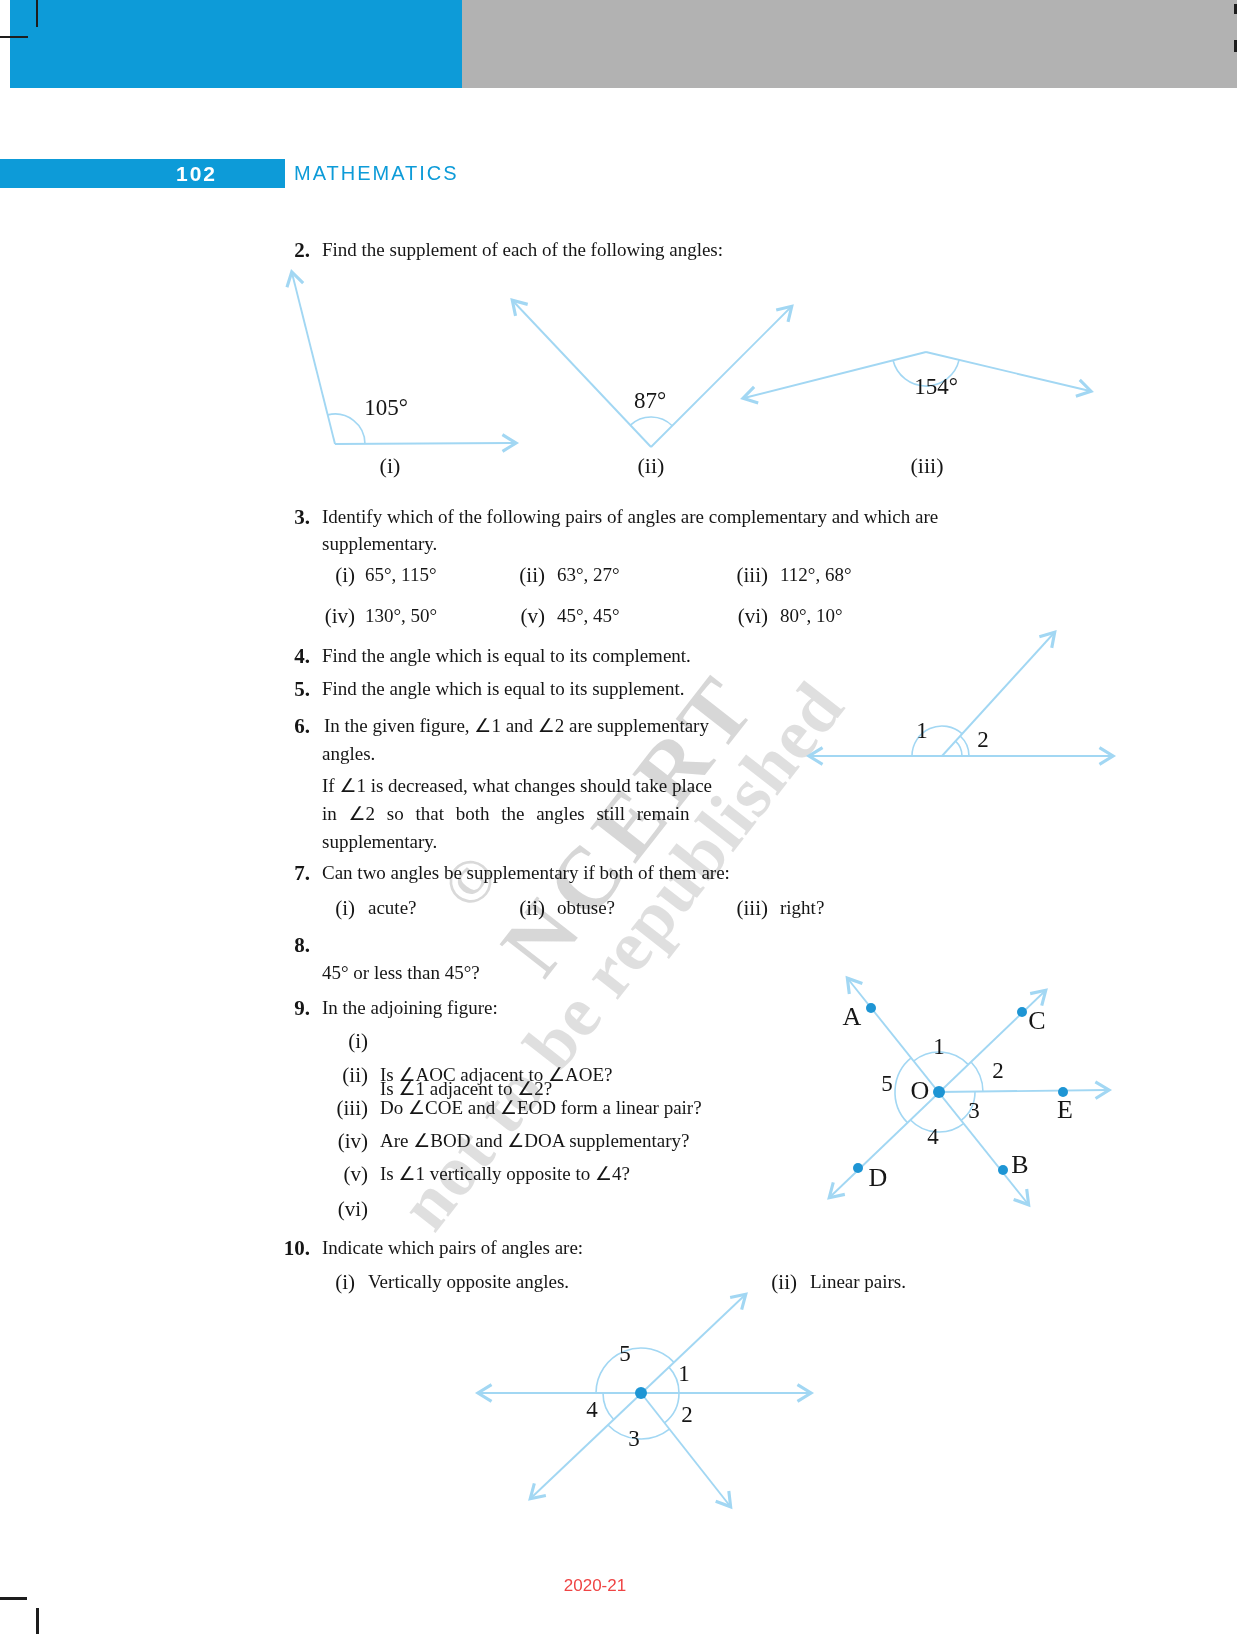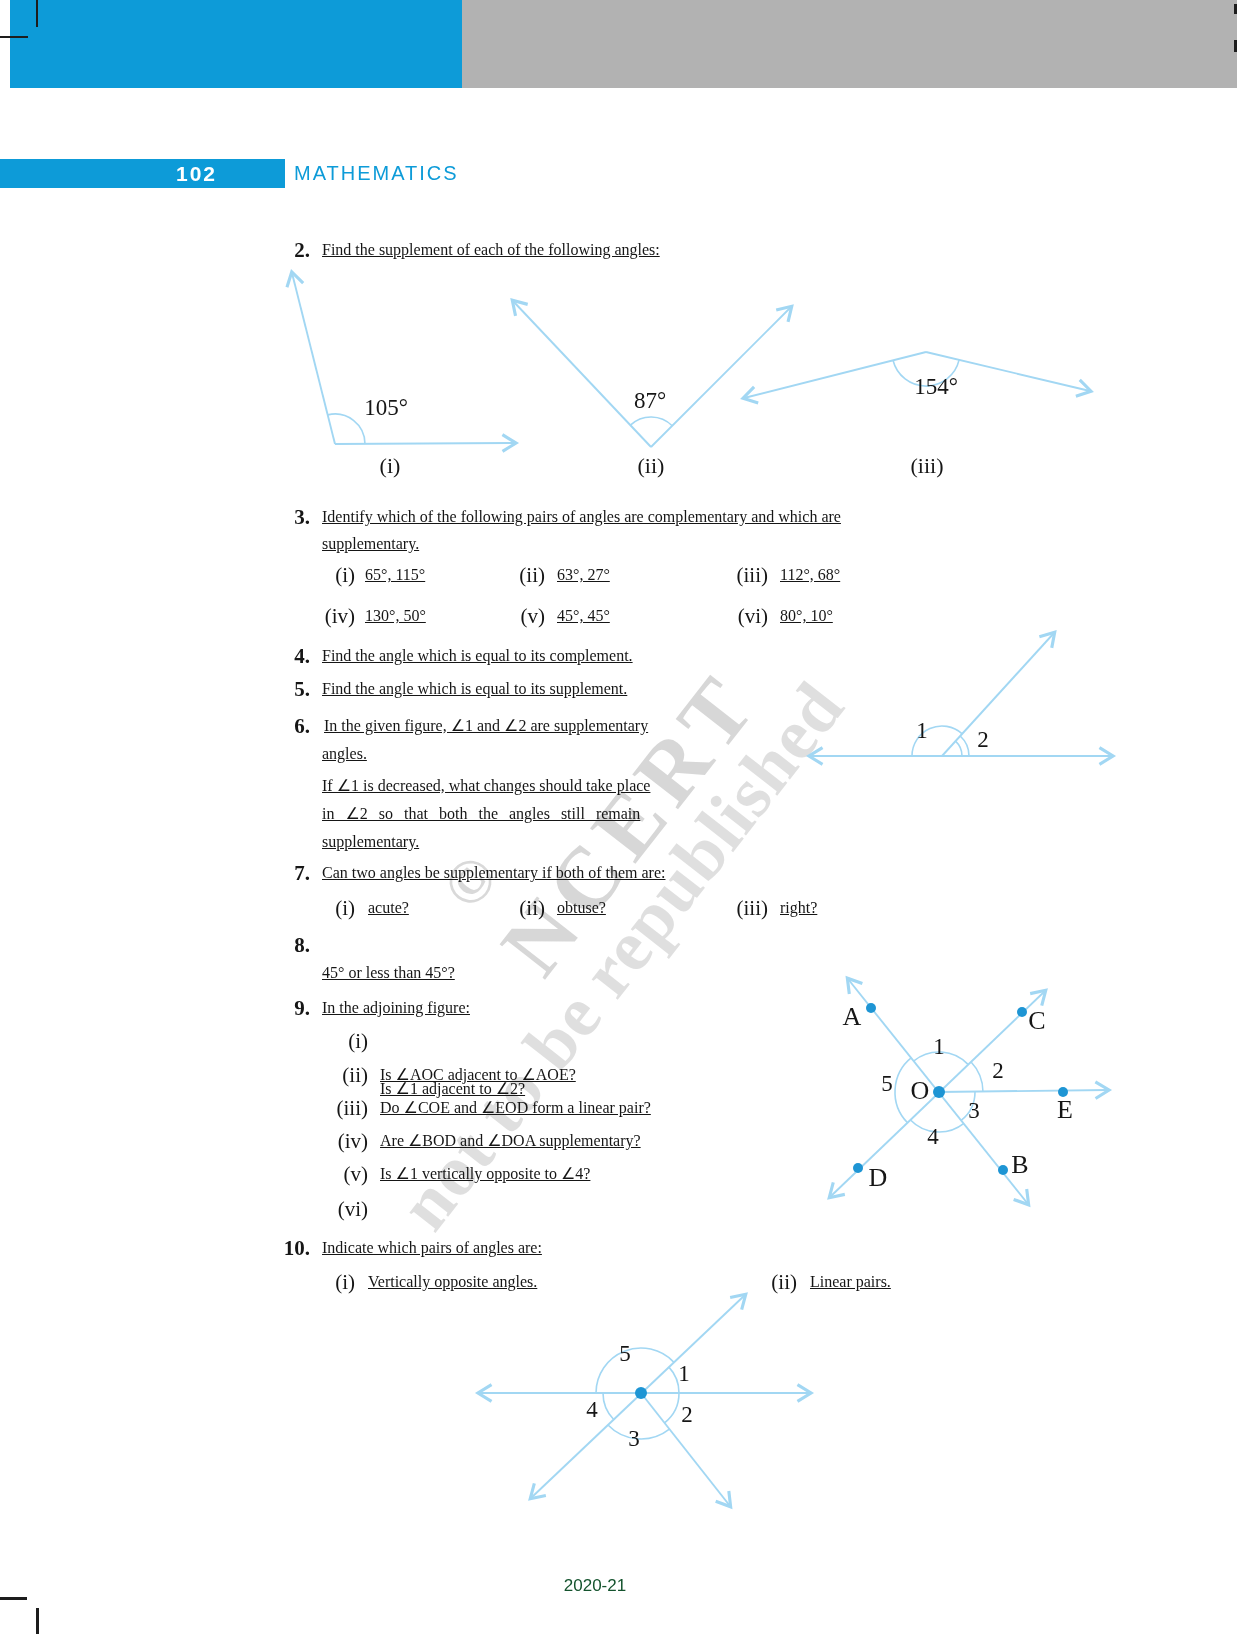--- a/index.html
+++ b/index.html
@@ -10,41 +10,41 @@
   .band-gray{position:absolute;left:462px;top:0;width:775px;height:88px;background:#b2b2b2;}
   .mark{position:absolute;background:#1d1d1d;}
   
   .pagebar{position:absolute;left:0;top:159px;width:285px;height:29px;background:#0d9bd8;
            color:#ffffff;font-family:"Liberation Sans",sans-serif;font-weight:bold;
            font-size:21px;line-height:29px;text-align:right;padding-right:68px;box-sizing:border-box;
            letter-spacing:2px;}
   .subject{position:absolute;left:294px;top:162px;color:#0d9bd8;
            font-family:"Liberation Sans",sans-serif;font-size:20px;letter-spacing:2px;}
   
-  .ln{position:absolute;font-size:16px;line-height:26px;white-space:nowrap;z-index:2;text-decoration:underline;}
+  .ln{position:absolute;font-size:19px;line-height:26px;white-space:nowrap;z-index:2;}
   .qn{position:absolute;width:40px;text-align:right;font-weight:bold;font-size:21px;line-height:26px;z-index:2;}
   .rn{position:absolute;text-align:right;font-size:21px;line-height:26px;z-index:2;}
   .spread{word-spacing:7px;}
   
   .wm{position:absolute;z-index:1;font-family:"Liberation Serif",serif;font-weight:bold;
       pointer-events:none;white-space:nowrap;}
   .wm1{left:630px;top:823px;font-size:88px;letter-spacing:10px;color:rgba(135,135,135,0.33);
        transform:translate(-50%,-50%) rotate(-52deg);}
   .wm2{left:622px;top:956px;font-size:72px;letter-spacing:1px;color:rgba(150,150,150,0.30);
        transform:translate(-50%,-50%) rotate(-52deg);}
   .wmc{left:470px;top:882px;font-size:62px;color:rgba(140,140,140,0.33);
        transform:translate(-50%,-50%) rotate(-52deg);}
   
   .figs{position:absolute;left:0;top:0;width:1237px;height:1634px;z-index:2;pointer-events:none;}
   .figs path,.figs line{stroke:#a2d7f3;fill:none;}
   .ray{stroke-width:1.9px;}
   .arc{stroke-width:1.6px;}
   .figtext{fill:#161616;font-family:"Liberation Serif","DejaVu Sans",serif;}
   .footer{position:absolute;left:500px;top:1576px;width:190px;text-align:center;
-          font-family:"Liberation Sans",sans-serif;font-size:17px;color:#14532d;z-index:2;}
+          font-family:"Liberation Sans",sans-serif;font-size:17px;color:#ef4444;z-index:2;}
 </style>
 </head>
 <body>
 
 <div class="page">
 
   <div class="band-blue"></div>
   <div class="band-gray"></div>
 
   <div class="mark" style="left:36px;top:0;width:2px;height:27px;"></div>

